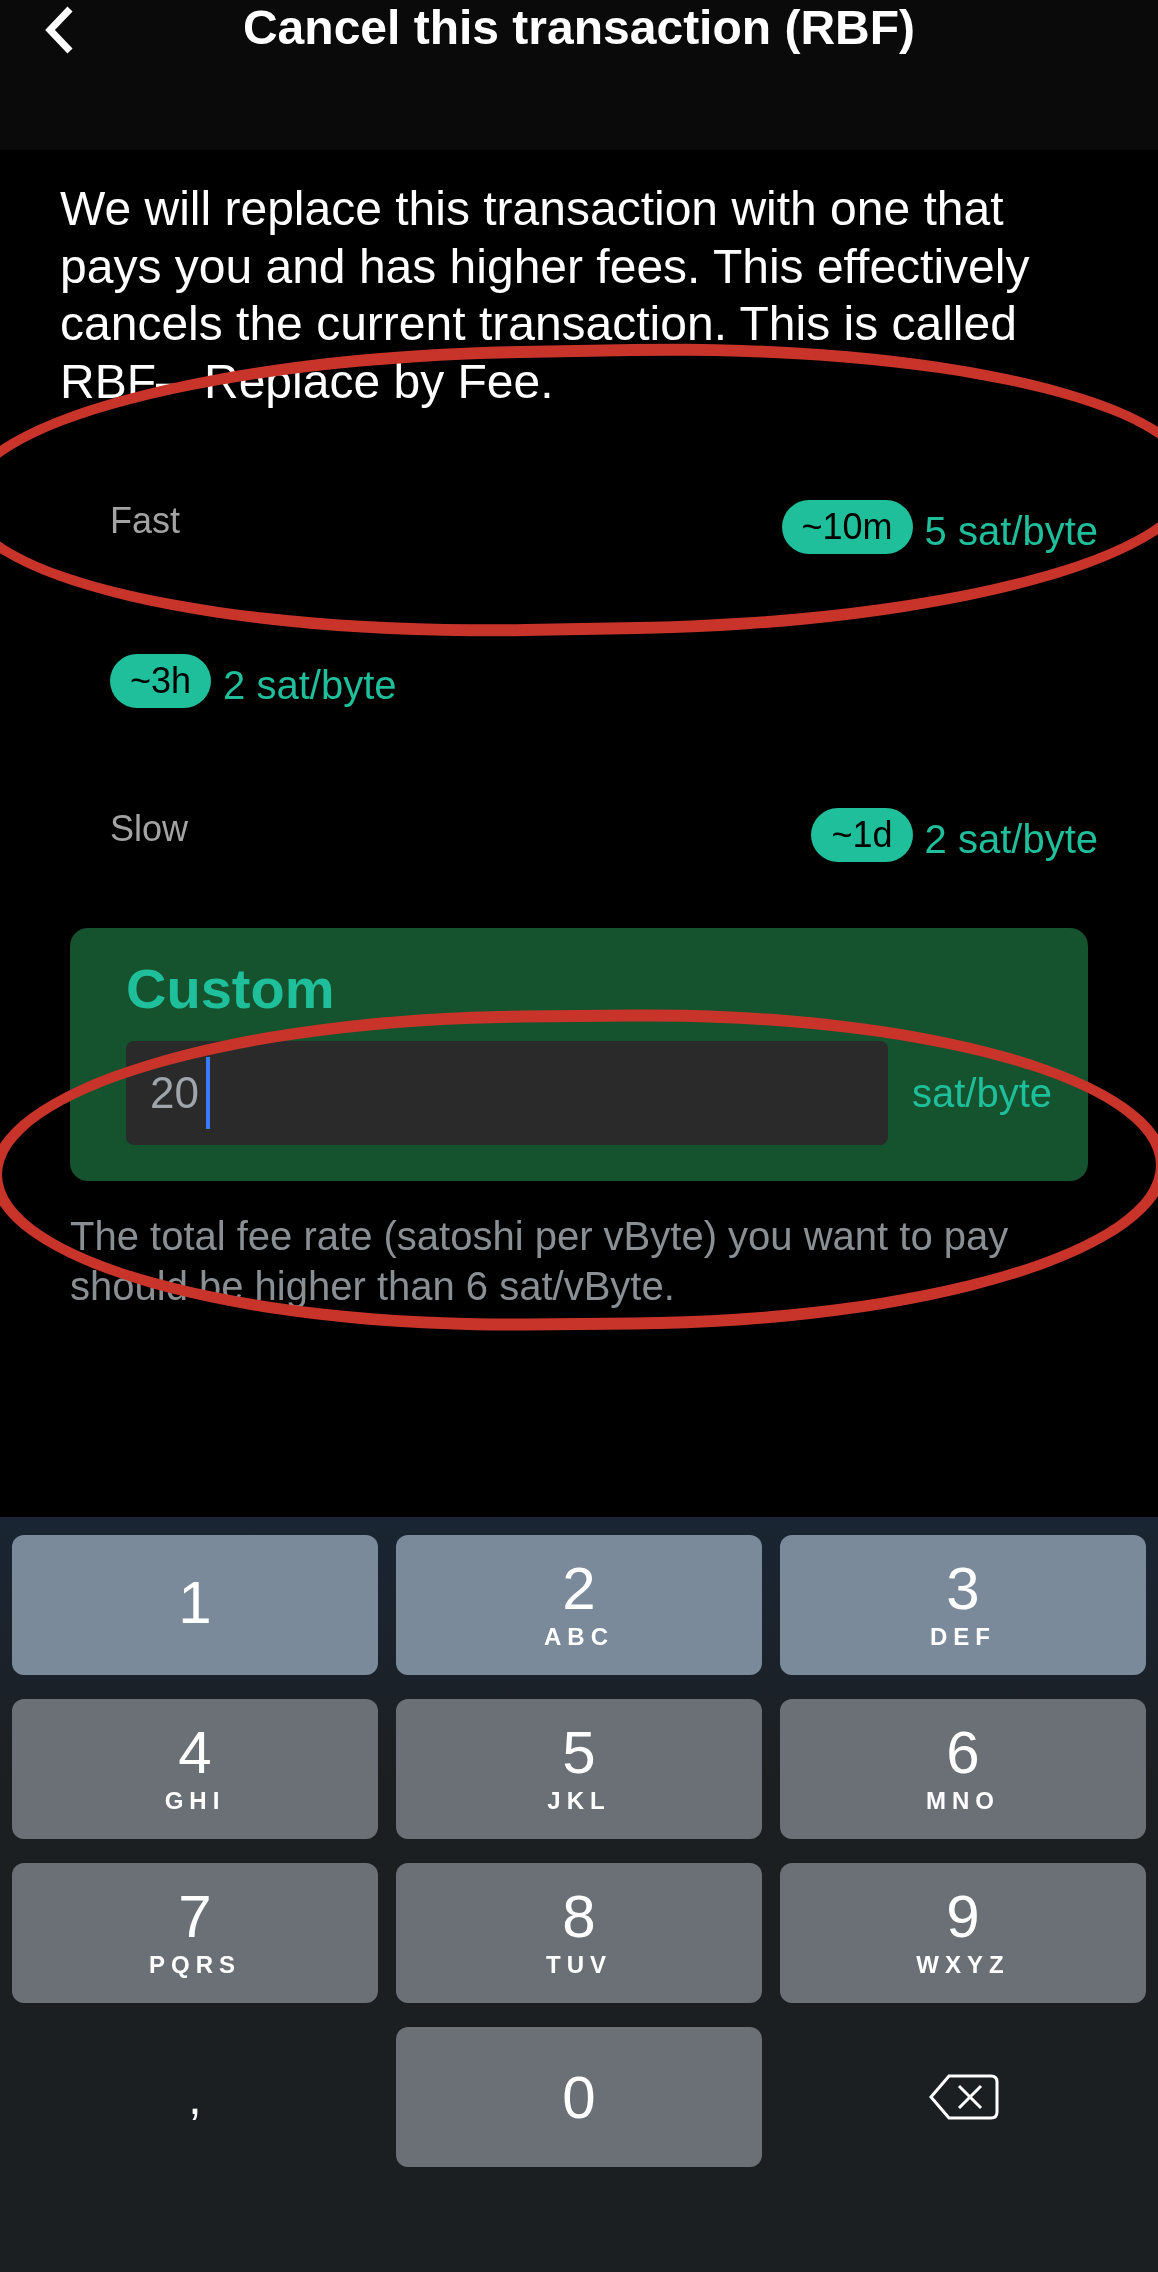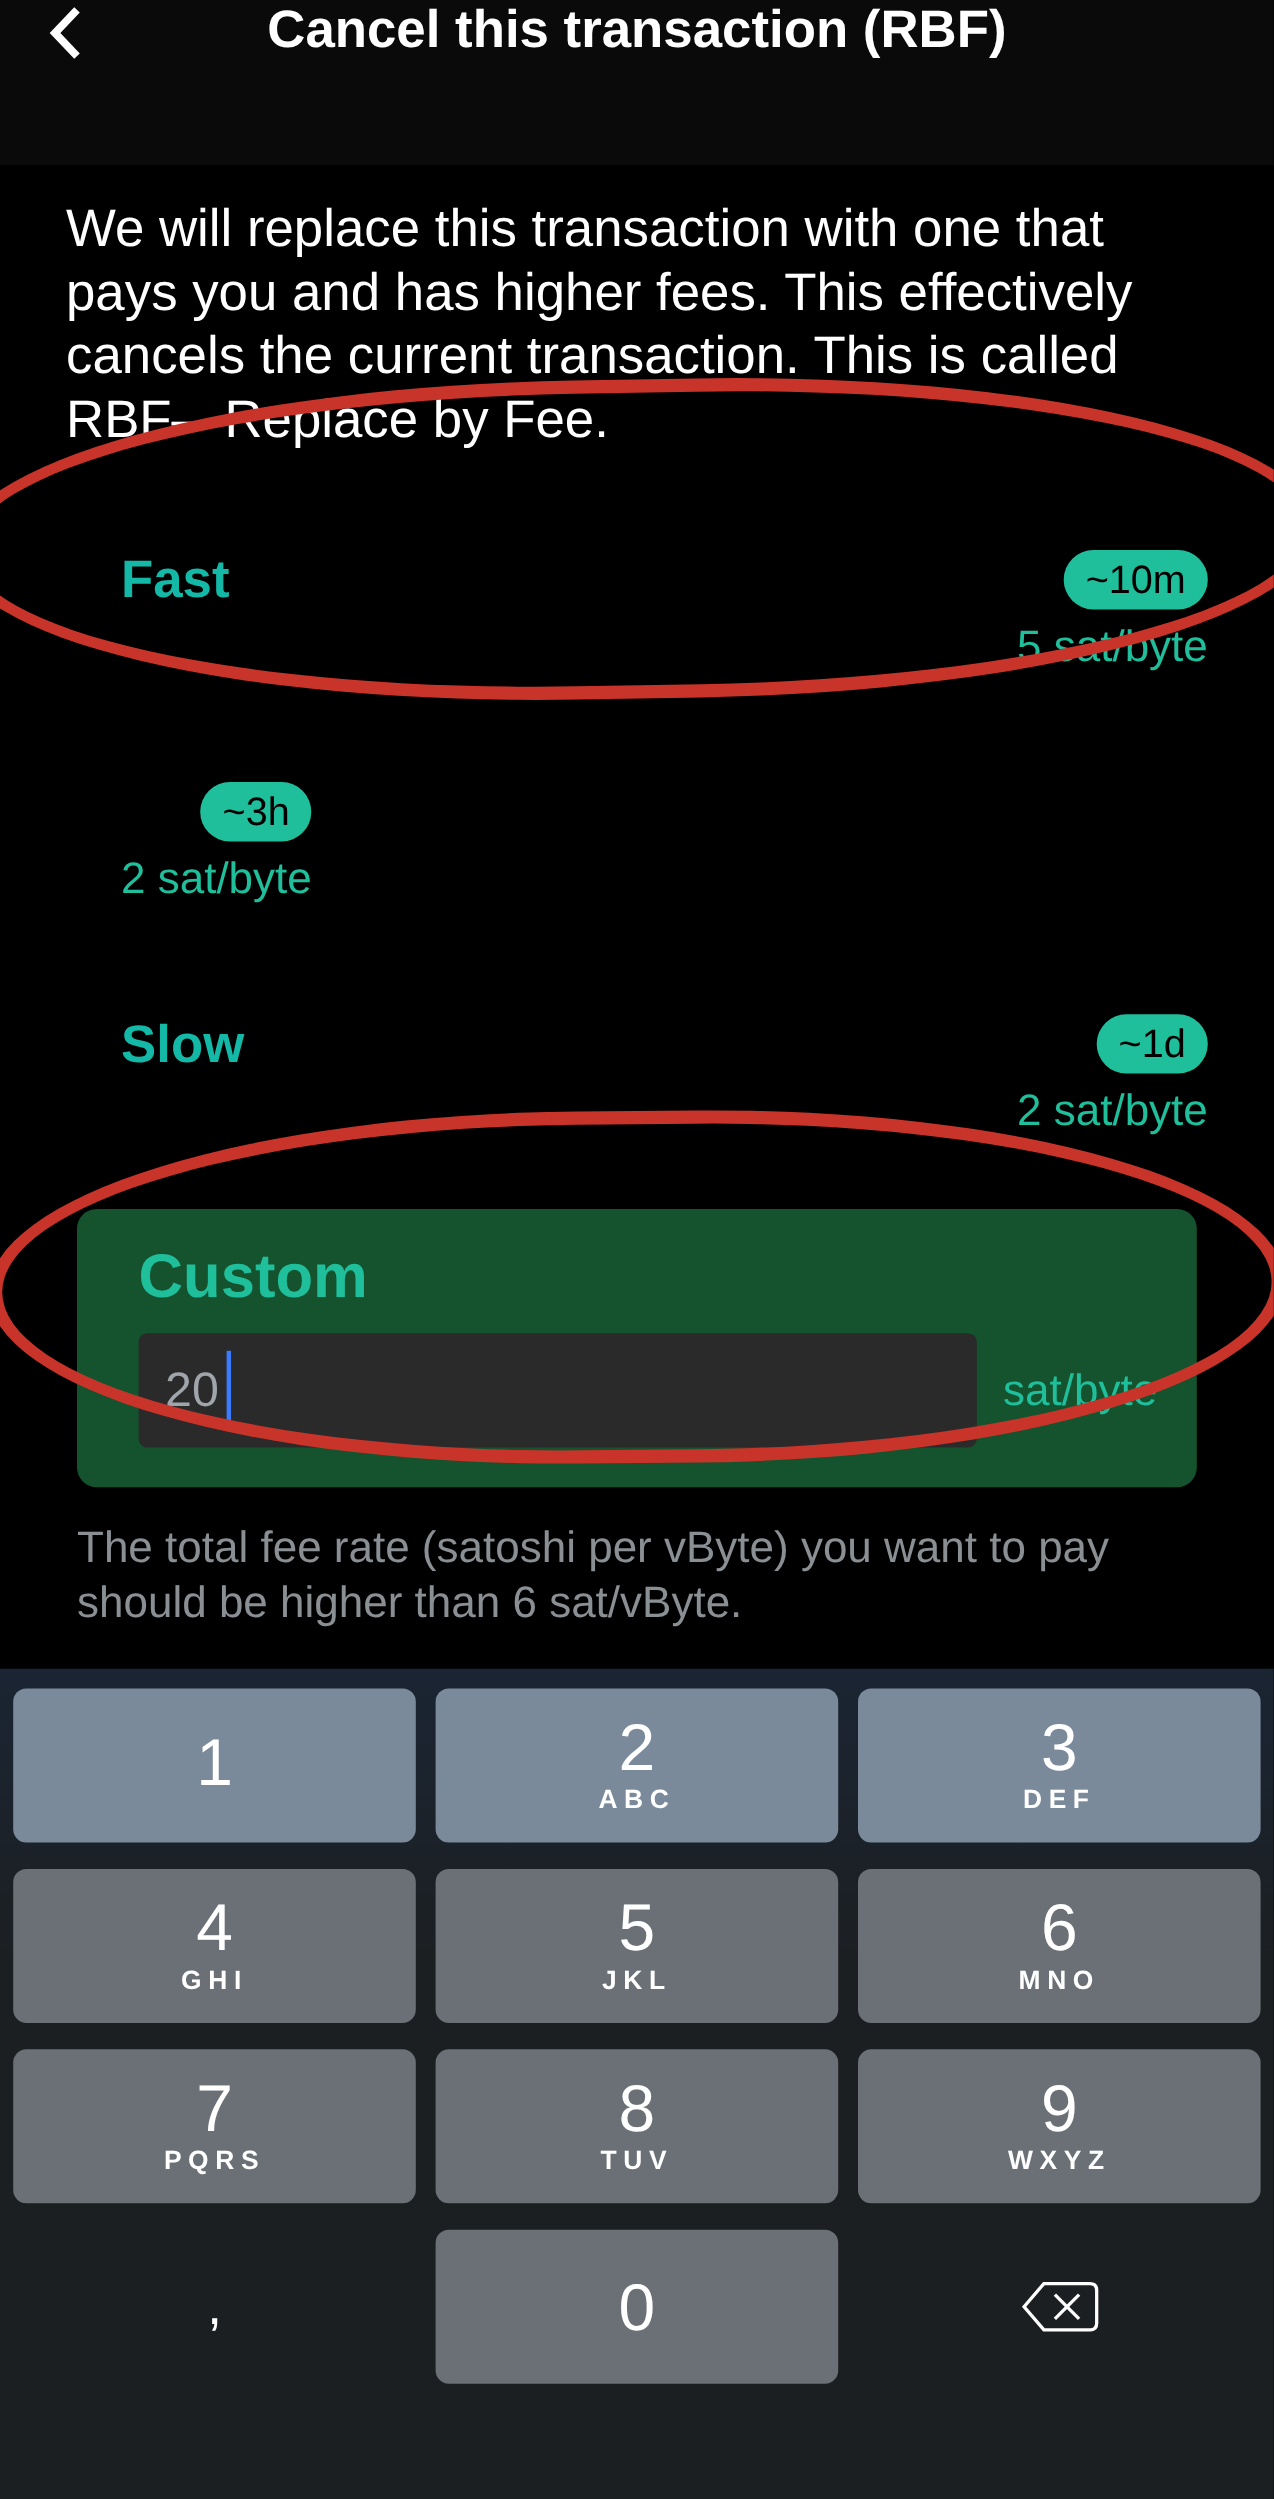--- a/index.html
+++ b/index.html
@@ -48,28 +48,28 @@
   }
   .fee-option {
     position: relative;
     display: flex;
     justify-content: space-between;
     align-items: flex-start;
     padding: 50px 0 50px 50px;
     cursor: pointer;
   }
   .fee-label {
-    color: #14b8a6;
-    font-size: 48px;
-    font-weight: 700;
+    color: #a3a3a3;
+    font-size: 36px;
+    font-weight: 400;
   }
   .fee-right {
     text-align: right;
     display: flex;
-    flex-direction: column;
+    flex-direction: row;
     align-items: flex-end;
     gap: 12px;
   }
   .fee-badge {
     background: #1fbf9c;
     color: #000;
     font-size: 36px;
     font-weight: 500;
     padding: 6px 20px;
     border-radius: 30px;

